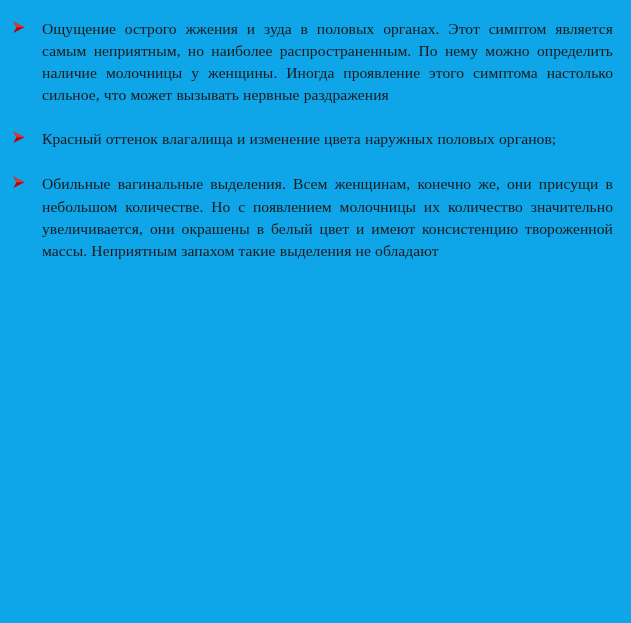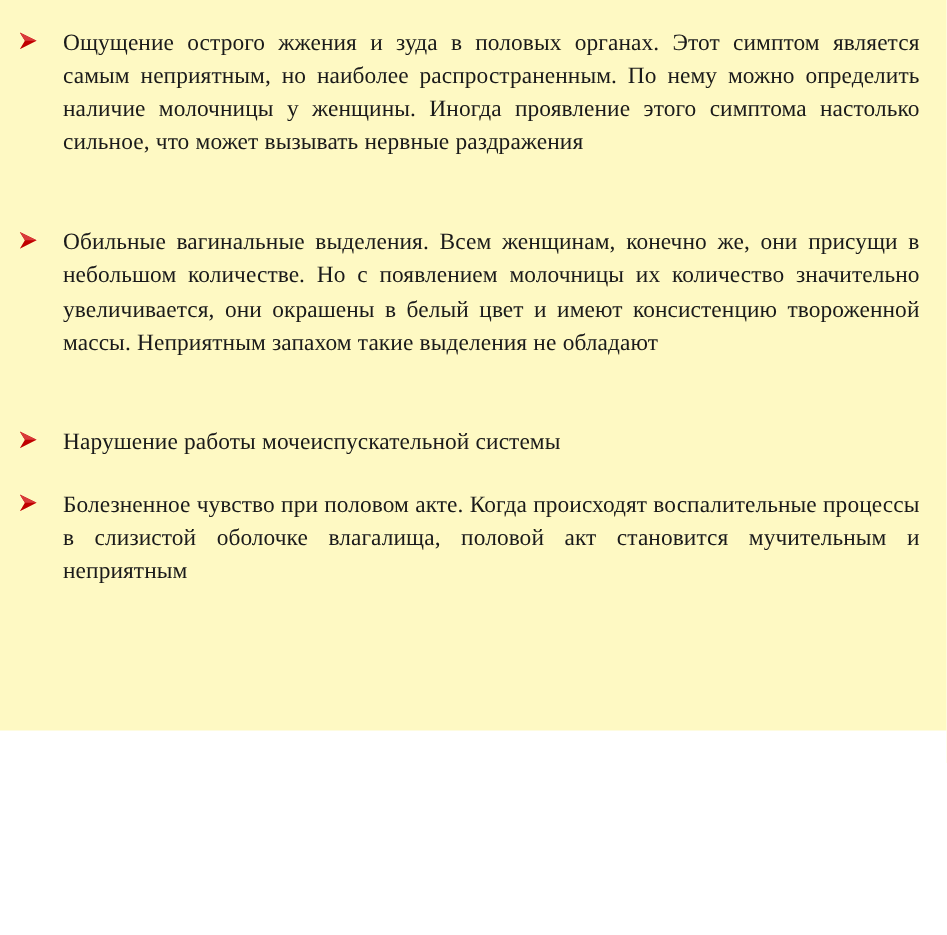--- a/index.html
+++ b/index.html
@@ -10,22 +10,22 @@
   body {
     width: 631px;
     height: 623px;
     overflow: hidden;
     font-family: "Liberation Serif", "DejaVu Serif", serif;
     color: #1a1a1a;
   }
   .page {
     position: relative;
     width: 631px;
-    height: 487px;
-    background: #fef9c3;
+    height: 623px;
+    background: #0ea5e9;
     box-sizing: border-box;
     padding: 18px 18px 0 10px;
   }
   .bullet-list {
     list-style: none;
     margin: 0;
     padding: 0;
   }
   .bullet-item {
     position: relative;
@@ -74,20 +74,29 @@
         <svg viewBox="0 0 16 15" xmlns="http://www.w3.org/2000/svg" aria-hidden="true">
           <path d="M1.2 1.6 L12.4 7.2 L1.2 12.9 L4.6 7.2 Z" fill="#c00000"></path>
           <path d="M1.2 1.6 L12.4 7.2 L4.6 7.2 Z" fill="#d93a3a"></path>
         </svg>
       </span>
       <span class="bullet-text">Ощущение острого жжения и зуда в половых органах. Этот симптом является самым неприятным, но наиболее распространенным. По нему можно определить наличие молочницы у женщины. Иногда проявление этого симптома настолько сильное, что может вызывать нервные раздражения</span>
     </li>
 
     <div class="gap-lg"></div>
 
+    <li class="bullet-item">
+      <span class="marker">
+        <svg viewBox="0 0 16 15" xmlns="http://www.w3.org/2000/svg" aria-hidden="true">
+          <path d="M1.2 1.6 L12.4 7.2 L1.2 12.9 L4.6 7.2 Z" fill="#c00000"></path>
+          <path d="M1.2 1.6 L12.4 7.2 L4.6 7.2 Z" fill="#d93a3a"></path>
+        </svg>
+      </span>
+      <span class="bullet-text">Красный оттенок влагалища  и изменение цвета наружных половых органов;</span>
+    </li>
 
     <div class="gap-sm"></div>
 
 
     <div class="gap-lg"></div>
 
     <li class="bullet-item">
       <span class="marker">
         <svg viewBox="0 0 16 15" xmlns="http://www.w3.org/2000/svg" aria-hidden="true">
           <path d="M1.2 1.6 L12.4 7.2 L1.2 12.9 L4.6 7.2 Z" fill="#c00000"></path>
@@ -95,36 +104,18 @@
         </svg>
       </span>
       <span class="bullet-text">Обильные вагинальные выделения. Всем женщинам, конечно же, они присущи в небольшом количестве. Но с появлением молочницы их количество значительно увеличивается, они окрашены в белый цвет и имеют консистенцию твороженной массы. Неприятным запахом такие выделения не обладают</span>
     </li>
 
     <div class="gap-lg"></div>
 
 
     <div class="gap-lg"></div>
 
-    <li class="bullet-item">
-      <span class="marker">
-        <svg viewBox="0 0 16 15" xmlns="http://www.w3.org/2000/svg" aria-hidden="true">
-          <path d="M1.2 1.6 L12.4 7.2 L1.2 12.9 L4.6 7.2 Z" fill="#c00000"></path>
-          <path d="M1.2 1.6 L12.4 7.2 L4.6 7.2 Z" fill="#d93a3a"></path>
-        </svg>
-      </span>
-      <span class="bullet-text">Нарушение работы мочеиспускательной системы</span>
-    </li>
 
     <div class="gap-md"></div>
 
-    <li class="bullet-item">
-      <span class="marker">
-        <svg viewBox="0 0 16 15" xmlns="http://www.w3.org/2000/svg" aria-hidden="true">
-          <path d="M1.2 1.6 L12.4 7.2 L1.2 12.9 L4.6 7.2 Z" fill="#c00000"></path>
-          <path d="M1.2 1.6 L12.4 7.2 L4.6 7.2 Z" fill="#d93a3a"></path>
-        </svg>
-      </span>
-      <span class="bullet-text">Болезненное чувство при половом   акте. Когда происходят воспалительные процессы в слизистой оболочке влагалища, половой акт становится мучительным и неприятным</span>
-    </li>
 
   </ul>
 </div>
 
 </body></html>

